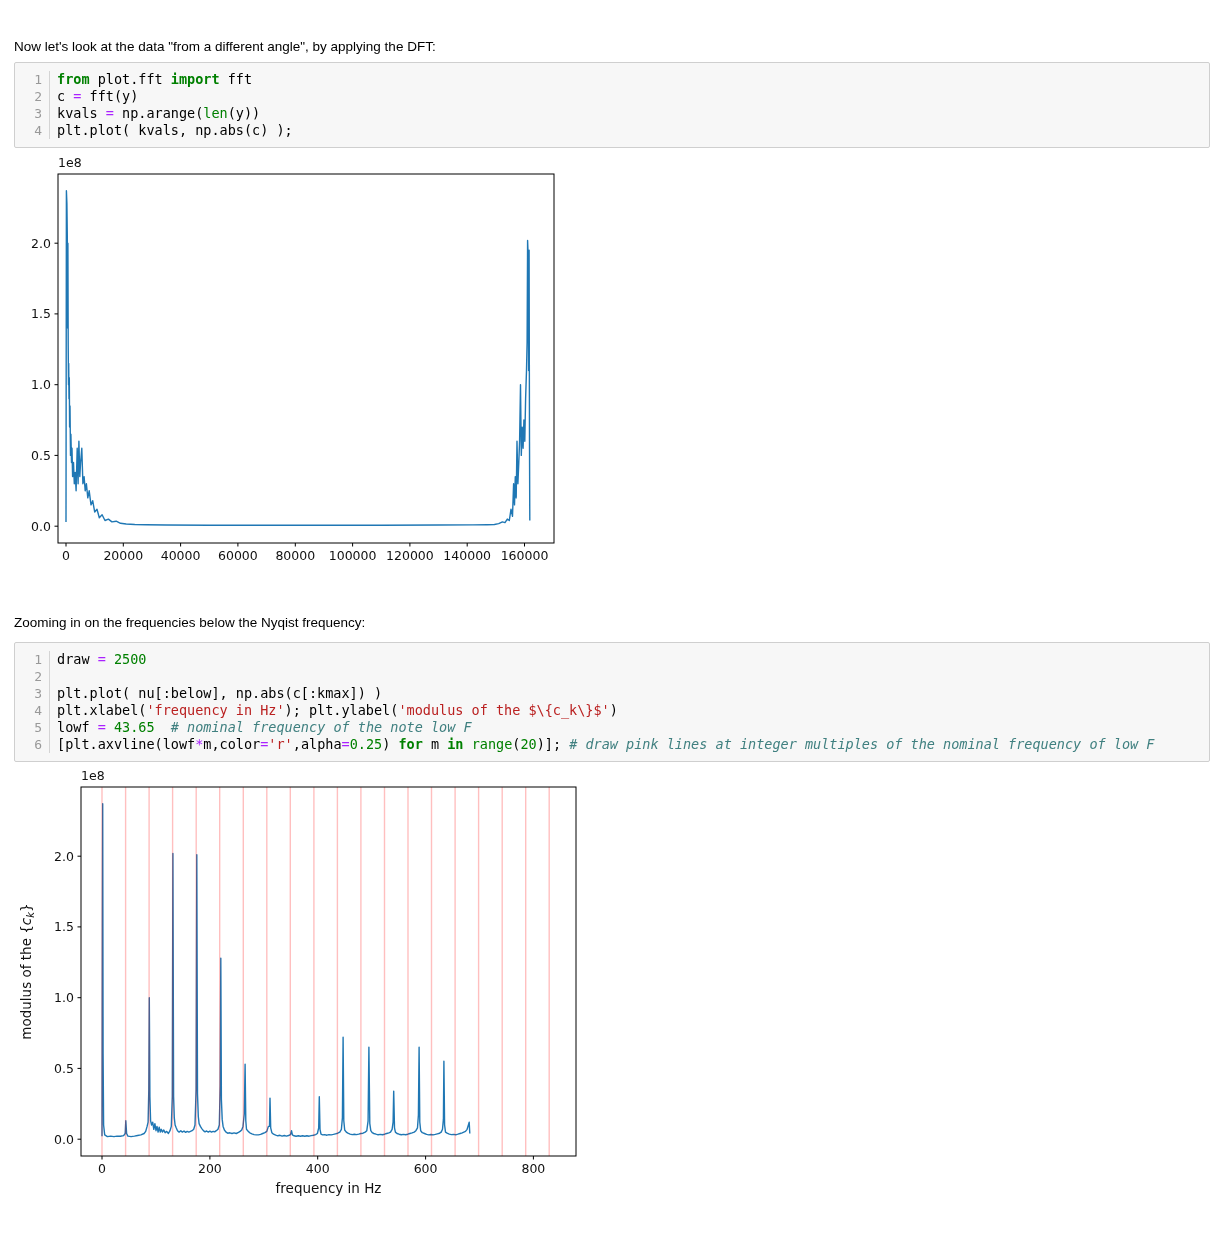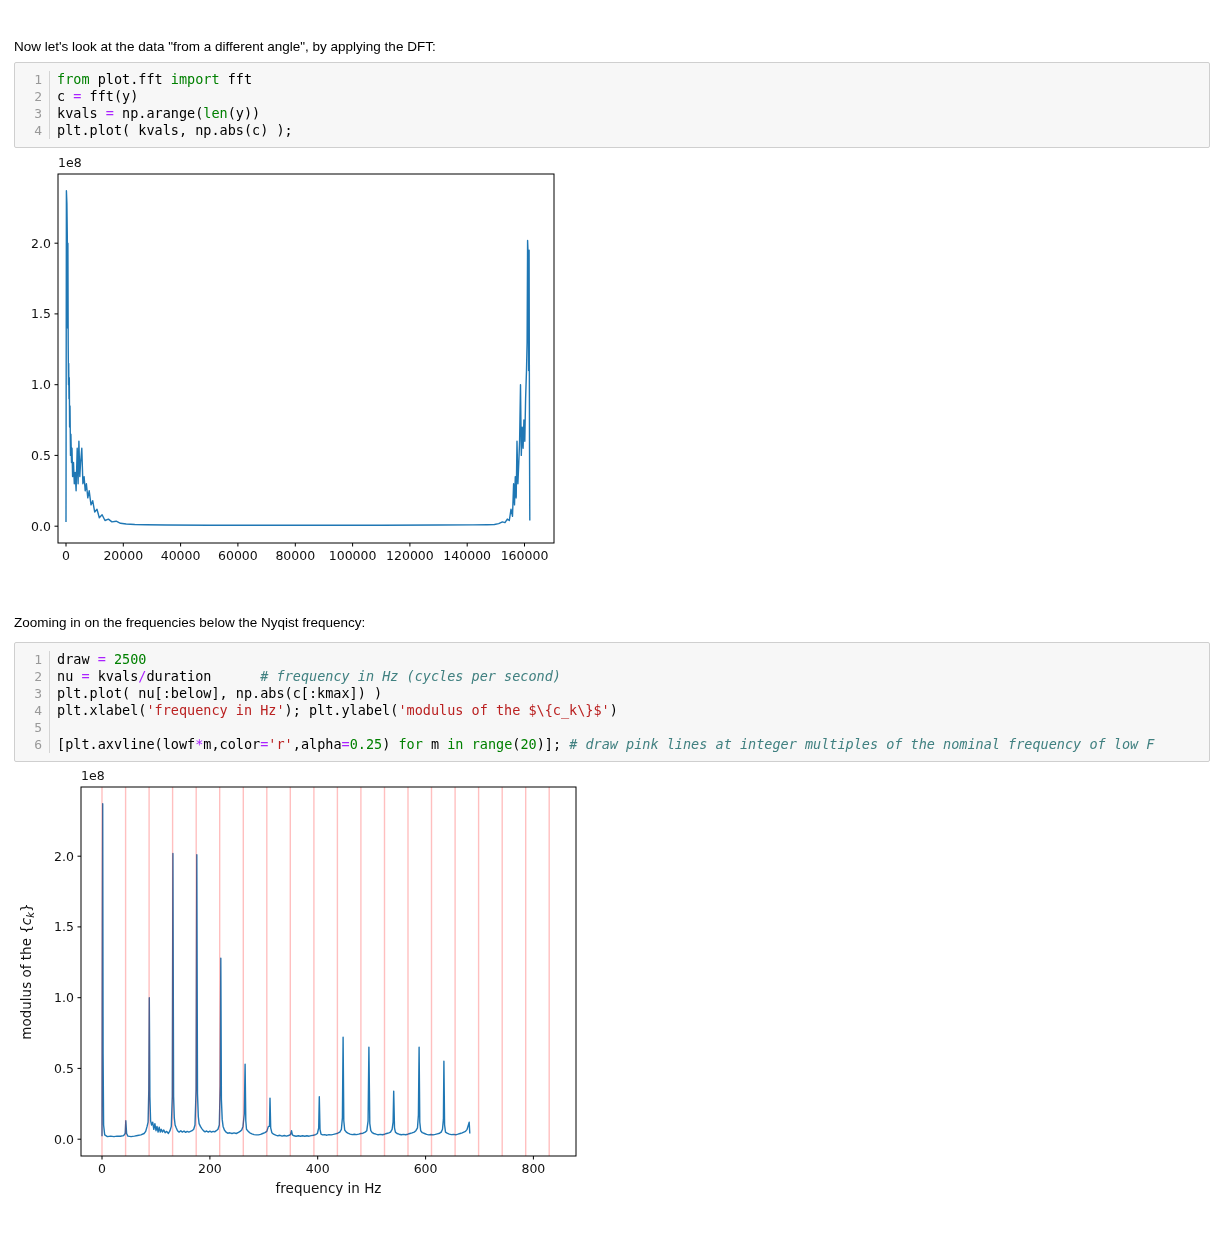--- a/index.html
+++ b/index.html
@@ -7,21 +7,21 @@
         font-family:"Liberation Sans", sans-serif;margin-top:14px;}
   .para{position:absolute;left:14px;font-size:13.5px;color:#000;line-height:17px;white-space:nowrap;}
   .codeblock{position:absolute;left:14px;width:1196px;box-sizing:border-box;
              background:#f7f7f7;border:1px solid #cfcfcf;border-radius:2px;
              padding:8px 0;font-family:"DejaVu Sans Mono", monospace;
              font-size:13.5px;line-height:17px;}
   .code-row{display:flex;white-space:pre;}
   .ln{flex:0 0 27px;text-align:right;padding-right:7px;margin-right:7px;
       border-right:1px solid #d4d4d4;color:#999;font-size:13px;}
   .src{color:#000;}
-  .tok-k{color:var(--c-kw,#008000);font-weight:normal;}
+  .tok-k{color:var(--c-kw,#008000);font-weight:bold;}
   .tok-o{color:var(--c-op,#AA22FF);}
   .tok-m{color:var(--c-num,#008000);}
   .tok-s{color:var(--c-str,#BA2121);}
   .tok-c{color:var(--c-com,#408080);font-style:italic;}
   .tok-b{color:var(--c-blt,#008000);}
   .tok-p{color:var(--c-pl,#000000);}
   svg.chart{position:absolute;overflow:visible;}
   svg.chart text{fill:#111;}
   .tick{font:12.5px "DejaVu Sans", sans-serif;}
   .axlabel{font:13.5px "DejaVu Sans", sans-serif;}
@@ -71,24 +71,24 @@
       <text x="51" y="164.4" text-anchor="end" class="tick">1.5</text>
       <line x1="54.5" x2="58" y1="89.2" y2="89.2" stroke="#000" stroke-width="1"></line>
       <text x="51" y="93.7" text-anchor="end" class="tick">2.0</text>
       <text x="58" y="13" class="tick">1e8</text>
     </svg>
 
   <p class="para" style="top:586px;">Zooming in on the frequencies below the Nyqist frequency:</p>
 
   <div class="codeblock" style="top:628px;">
       <div class="code-row"><span class="ln">1</span><span class="src"><span class="tok-p">draw </span><span class="tok-o">=</span><span class="tok-p"> </span><span class="tok-m">2500</span></span></div>
-      <div class="code-row"><span class="ln">2</span><span class="src"><span class="tok-p">nu </span><span class="tok-o">=</span><span class="tok-p"> kvals</span><span class="tok-o">/</span><span class="tok-p">duration      </span><span class="tok-c"># frequency in Hz (cycles per second)</span></span></div>
+      <div class="code-row"><span class="ln">2</span></div>
       <div class="code-row"><span class="ln">3</span><span class="src"><span class="tok-p">plt.plot( nu[:below], np.abs(c[:kmax]) )</span></span></div>
       <div class="code-row"><span class="ln">4</span><span class="src"><span class="tok-p">plt.xlabel(</span><span class="tok-s">'frequency in Hz'</span><span class="tok-p">); plt.ylabel(</span><span class="tok-s">'modulus of the $\{c_k\}$'</span><span class="tok-p">)</span></span></div>
-      <div class="code-row"><span class="ln">5</span></div>
+      <div class="code-row"><span class="ln">5</span><span class="src"><span class="tok-p">lowf </span><span class="tok-o">=</span><span class="tok-p"> </span><span class="tok-m">43.65</span><span class="tok-p">  </span><span class="tok-c"># nominal frequency of the note low F</span></span></div>
       <div class="code-row"><span class="ln">6</span><span class="src"><span class="tok-p">[plt.axvline(lowf</span><span class="tok-o">*</span><span class="tok-p">m,color</span><span class="tok-o">=</span><span class="tok-s">'r'</span><span class="tok-p">,alpha</span><span class="tok-o">=</span><span class="tok-m">0.25</span><span class="tok-p">) </span><span class="tok-k">for</span><span class="tok-p"> m </span><span class="tok-k">in</span><span class="tok-p"> </span><span class="tok-b">range</span><span class="tok-p">(</span><span class="tok-m">20</span><span class="tok-p">)]; </span><span class="tok-c"># draw pink lines at integer multiples of the nominal frequency of low F</span></span></div>
     </div>
 
   <svg class="chart" style="left:0;top:755px;" width="620" height="440">
       <polyline points="102.0,367.3 102.4,157.9 102.7,34.8 103.1,285.3 103.6,356.0 104.7,365.9 107.4,367.6 110.7,367.1 113.9,367.6 117.1,367.1 120.4,367.3 123.6,366.6 125.2,364.5 125.8,351.8 126.6,364.5 127.9,367.1 131.1,367.6 134.4,367.1 137.6,366.5 140.9,365.9 144.1,364.5 145.7,362.4 147.1,357.4 148.1,353.2 148.8,320.6 149.3,228.7 149.9,327.7 150.6,351.8 151.6,356.0 152.7,353.2 153.8,360.3 154.9,354.6 156.0,361.7 157.0,357.4 158.1,363.1 159.2,358.1 160.3,363.1 161.3,360.3 162.4,363.1 163.8,361.0 165.1,363.8 166.7,362.4 168.4,364.5 170.0,361.7 171.3,357.4 172.3,327.7 172.9,84.4 173.6,327.7 174.3,348.9 175.1,356.0 176.2,358.8 177.5,361.7 179.1,363.1 180.8,361.7 182.4,363.1 184.0,362.0 185.6,363.4 187.2,362.4 188.8,363.1 190.5,362.4 192.1,361.7 193.7,360.3 195.0,356.0 196.1,320.6 196.8,85.8 197.5,324.9 198.3,347.5 199.1,354.6 200.4,357.4 201.8,359.6 203.4,361.7 205.0,362.8 206.6,362.0 208.3,363.1 209.9,362.2 211.5,363.1 213.1,362.4 214.7,362.8 216.3,361.7 218.0,360.3 219.3,356.0 220.2,316.4 220.8,189.1 221.4,330.5 222.2,350.4 223.1,357.4 224.4,361.0 226.0,363.1 227.7,364.2 229.8,363.8 232.0,364.5 234.1,363.9 236.3,364.5 238.5,363.4 240.1,362.4 241.7,361.0 243.0,357.4 244.3,344.7 245.1,295.2 245.8,351.8 246.5,360.3 248.2,362.4 249.8,363.8 251.9,364.8 254.1,365.6 256.2,365.9 258.4,365.9 260.6,365.4 262.7,364.5 264.9,363.7 266.8,362.4 268.4,357.4 269.5,357.4 270.0,329.1 270.7,358.8 271.9,363.8 273.5,365.2 275.7,366.2 277.8,366.8 280.0,366.3 282.1,367.1 284.3,366.5 286.4,367.1 288.6,366.5 290.5,365.6 291.5,361.7 292.4,365.9 294.0,366.8 296.1,367.3 298.3,366.8 300.5,367.3 302.6,366.8 304.8,367.3 306.9,366.8 309.1,367.2 311.2,366.6 313.4,366.2 315.6,365.6 317.4,364.5 318.7,358.8 319.3,327.7 320.0,360.3 321.0,365.2 322.6,365.9 324.7,365.6 326.9,366.2 329.0,365.6 331.2,365.9 333.4,365.4 335.5,364.8 337.7,364.2 339.8,363.1 341.4,360.3 342.4,348.9 343.1,268.3 343.8,351.8 344.7,361.0 346.3,363.1 347.9,364.2 350.1,365.1 352.2,365.6 354.4,365.2 356.5,365.6 358.7,365.1 360.9,364.5 363.0,364.2 365.2,363.1 366.8,361.7 368.1,351.8 368.9,278.2 369.8,354.6 370.8,361.7 372.2,363.7 373.8,364.5 376.0,365.2 378.1,365.8 380.3,365.4 382.4,365.8 384.6,365.2 386.7,364.5 388.9,363.9 390.5,363.1 392.1,360.3 393.1,353.2 393.7,322.1 394.5,358.8 395.4,363.1 397.0,364.5 399.1,365.2 401.3,365.8 403.5,365.4 405.6,365.8 407.8,365.2 409.9,364.5 412.1,363.9 414.2,363.1 415.9,361.7 417.5,358.8 418.4,346.1 419.1,278.2 419.8,353.2 420.7,361.7 422.3,363.7 424.5,364.5 426.6,365.4 428.8,365.9 431.0,365.5 433.1,365.9 435.3,365.4 437.4,364.8 439.6,364.2 441.2,363.1 442.5,360.3 443.4,350.4 443.9,292.3 444.6,356.0 445.5,363.1 447.1,364.2 449.3,365.1 451.4,365.6 453.6,365.4 455.8,365.8 457.9,365.2 460.1,364.5 462.2,363.8 463.8,363.1 465.5,362.4 467.1,360.3 468.4,356.0 469.2,353.2 469.8,364.5" fill="none" stroke="#1f77b4" stroke-width="1.4" stroke-linejoin="round"></polyline>
       <line x1="102.0" x2="102.0" y1="18" y2="387" stroke="#ff0000" stroke-opacity="0.25" stroke-width="1.4"></line>
       <line x1="125.6" x2="125.6" y1="18" y2="387" stroke="#ff0000" stroke-opacity="0.25" stroke-width="1.4"></line>
       <line x1="149.1" x2="149.1" y1="18" y2="387" stroke="#ff0000" stroke-opacity="0.25" stroke-width="1.4"></line>
       <line x1="172.6" x2="172.6" y1="18" y2="387" stroke="#ff0000" stroke-opacity="0.25" stroke-width="1.4"></line>
       <line x1="196.2" x2="196.2" y1="18" y2="387" stroke="#ff0000" stroke-opacity="0.25" stroke-width="1.4"></line>

